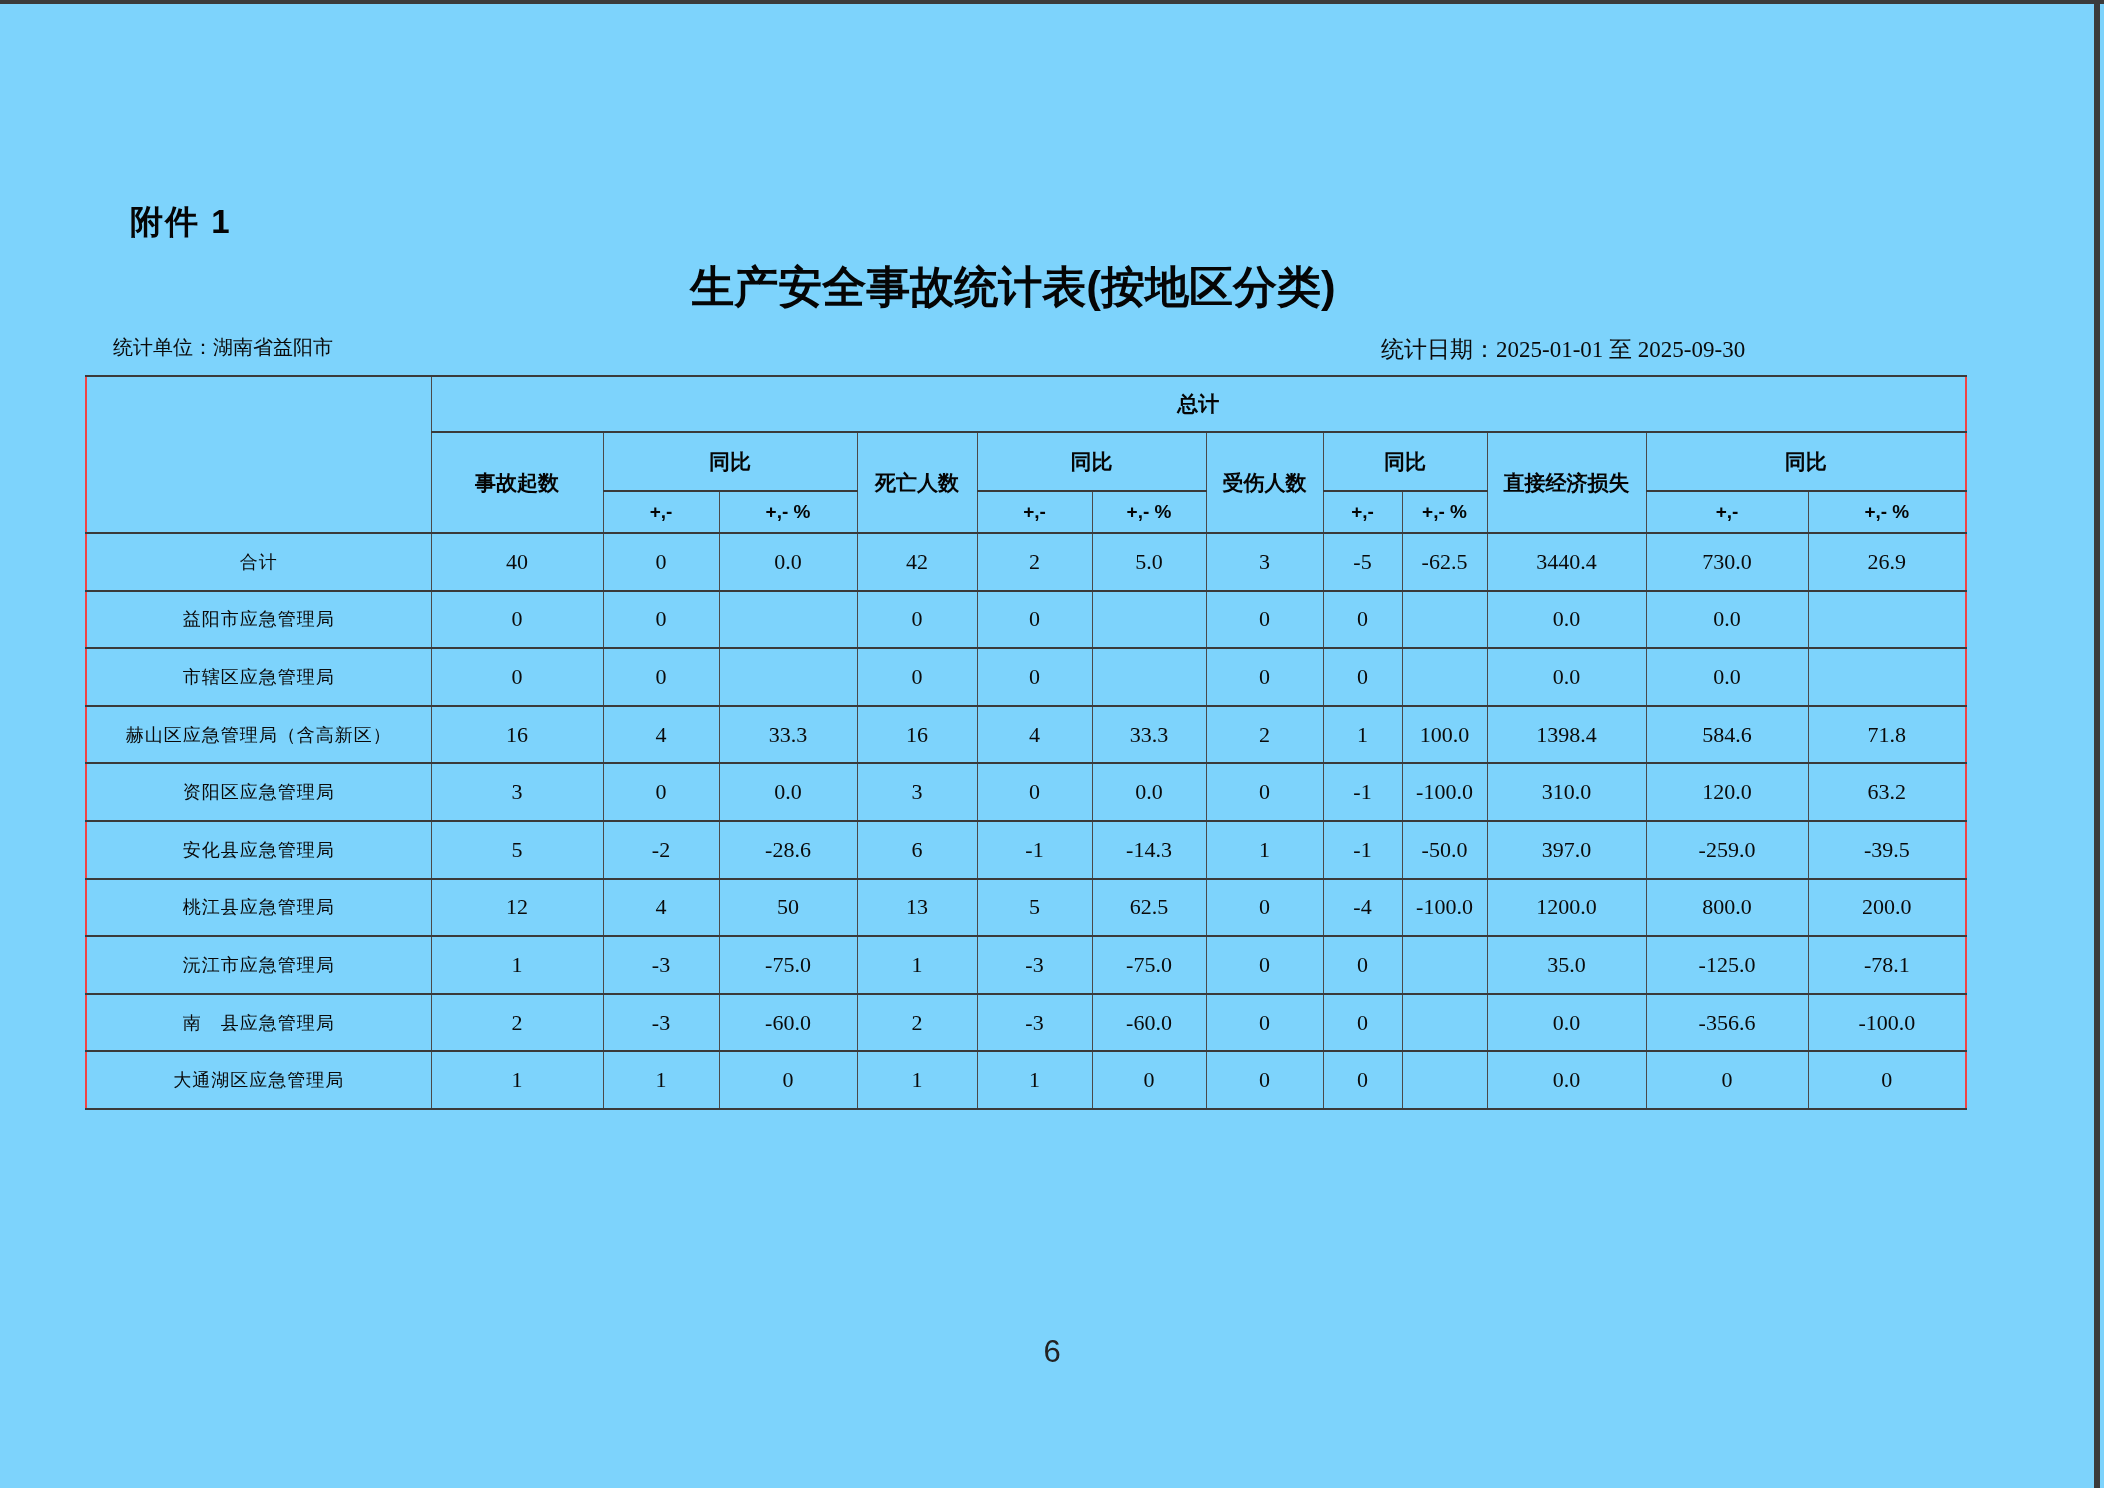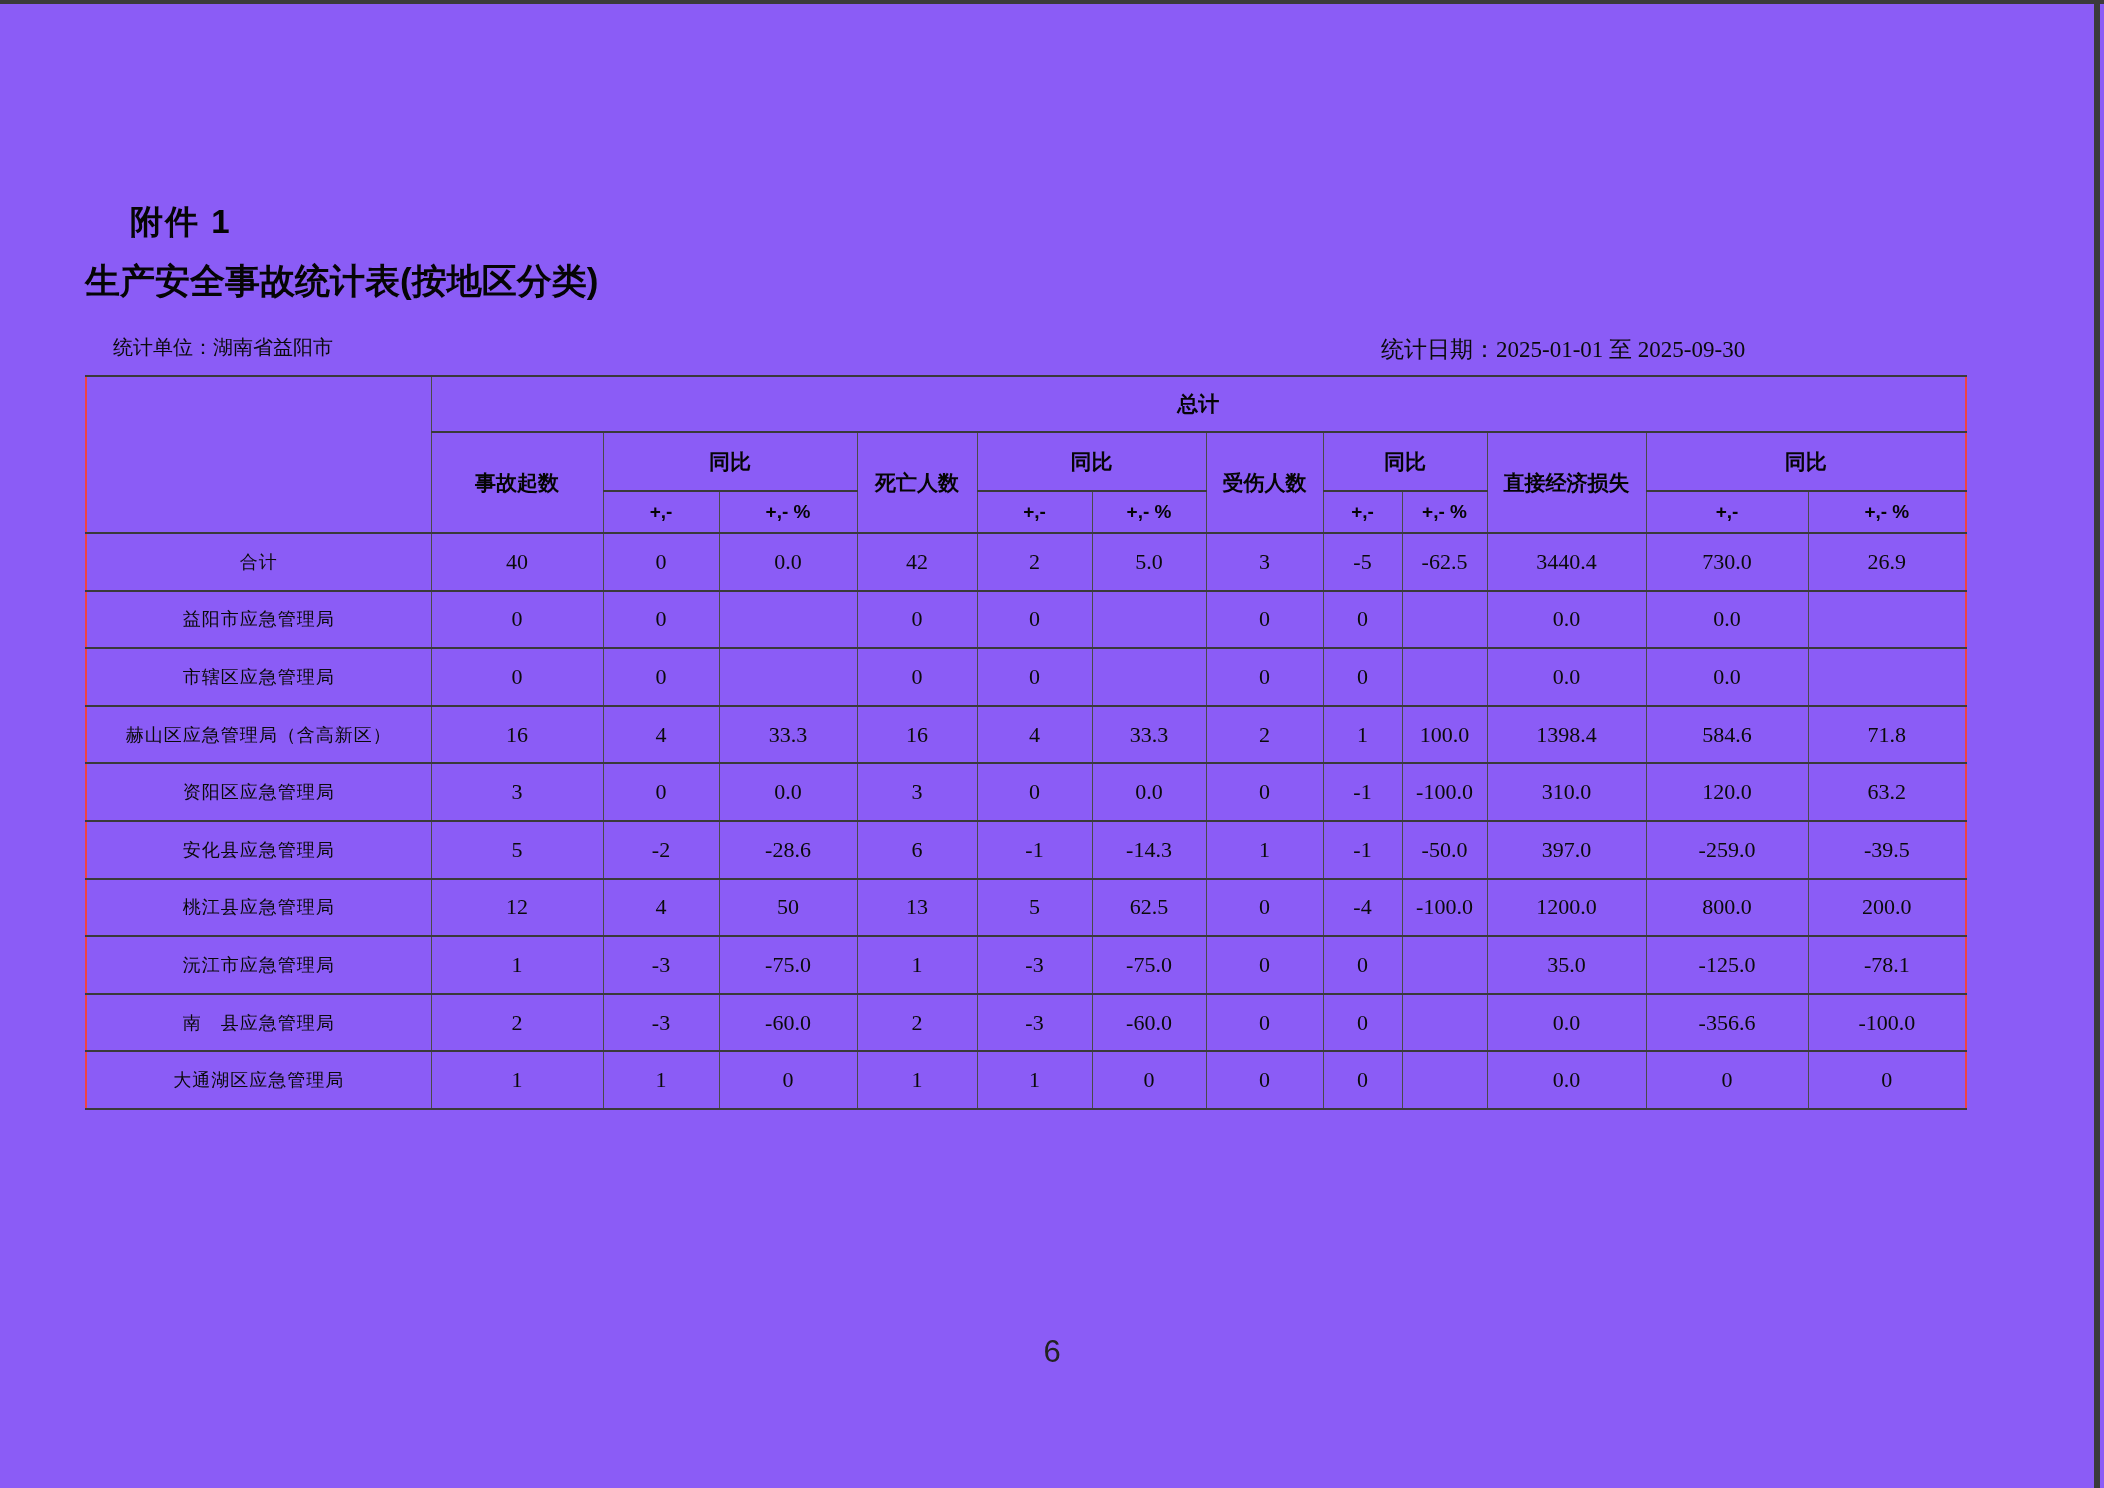--- a/index.html
+++ b/index.html
@@ -1,38 +1,39 @@
 <!DOCTYPE html>
 <html><head>
 <meta charset="utf-8">
 <style>
   html,body { margin:0; padding:0; }
   body { background:#ffffff; }
   .page {
     position:relative; width:2104px; height:1488px;
-    background:#8b5cf6; overflow:hidden;
+    background:#7dd3fc; overflow:hidden;
     font-family:"Liberation Serif", serif; color:#111;
   }
   .viewer-edge-top {
     position:absolute; left:0; top:0; width:2104px; height:4px;
     background:#3b3b3b;
   }
   .viewer-edge-right {
     position:absolute; left:2094px; top:0; width:6px; height:1488px;
     background:#3b3b3b;
   }
   .attachment {
     position:absolute; left:130px; top:200px;
     font-family:"Liberation Sans", sans-serif;
     font-size:33px; font-weight:600; color:#050505; letter-spacing:2px;
   }
   .doc-title {
-    position:absolute; left:85px; top:258px; width:1880px;
-    font-family:"Liberation Sans", sans-serif;
-    font-size:35px; font-weight:bold; color:#050505;
+    position:absolute; left:73px; top:258px; width:1880px;
+    text-align:center;
+    font-family:"Liberation Sans", sans-serif;
+    font-size:44px; font-weight:bold; color:#050505;
   }
   .meta-unit {
     position:absolute; left:113px; top:334px;
     font-size:20px; color:#0a0a0a;
   }
   .meta-date {
     position:absolute; left:1381px; top:334px;
     font-size:23px; color:#0a0a0a;
   }
   table.stats {

